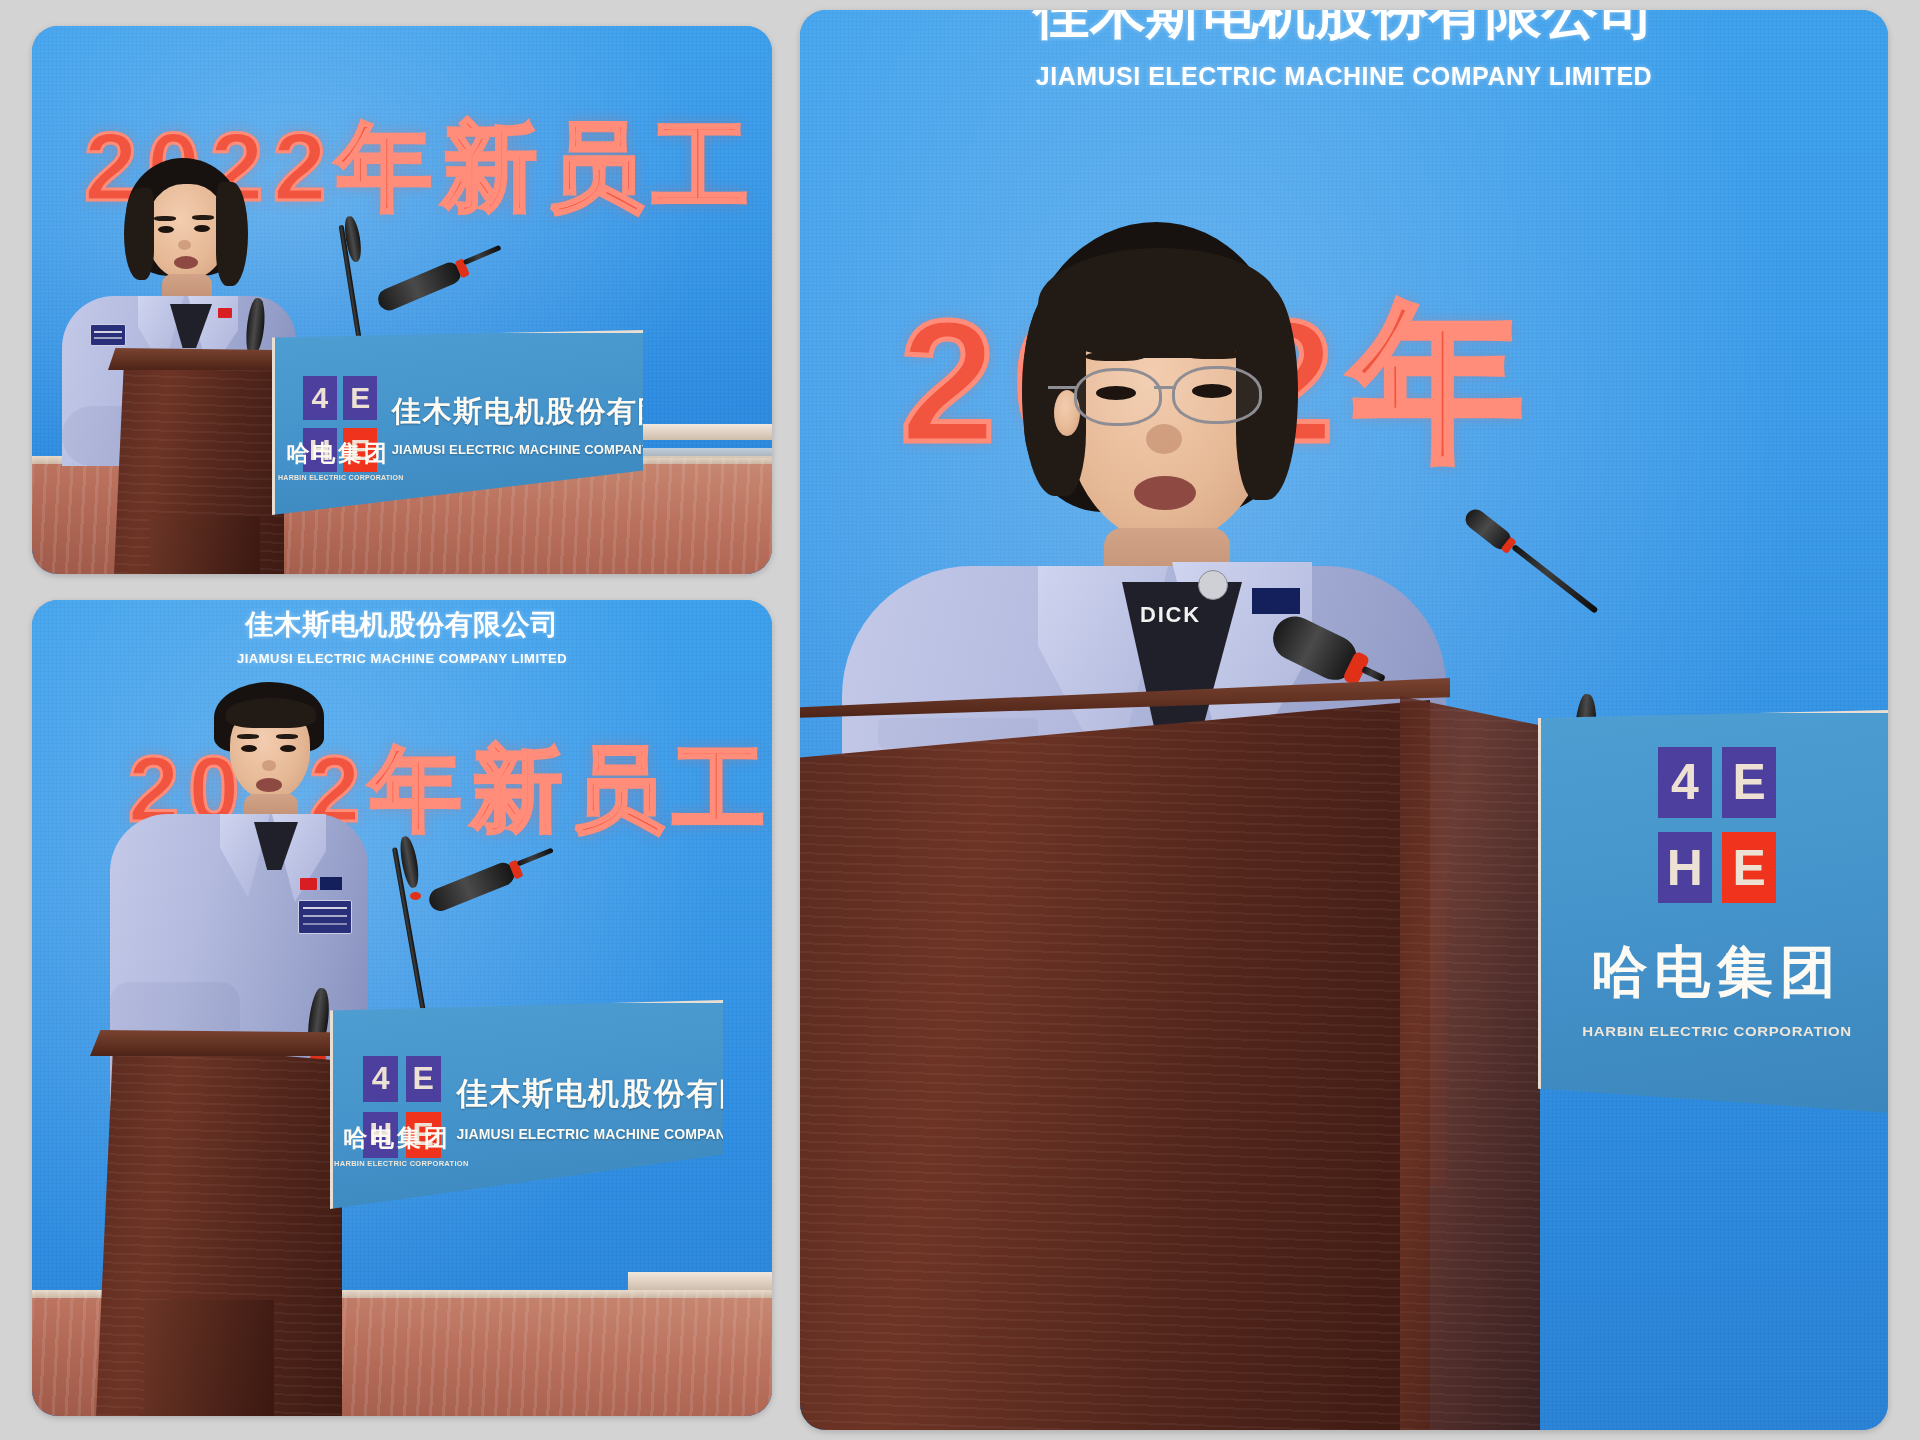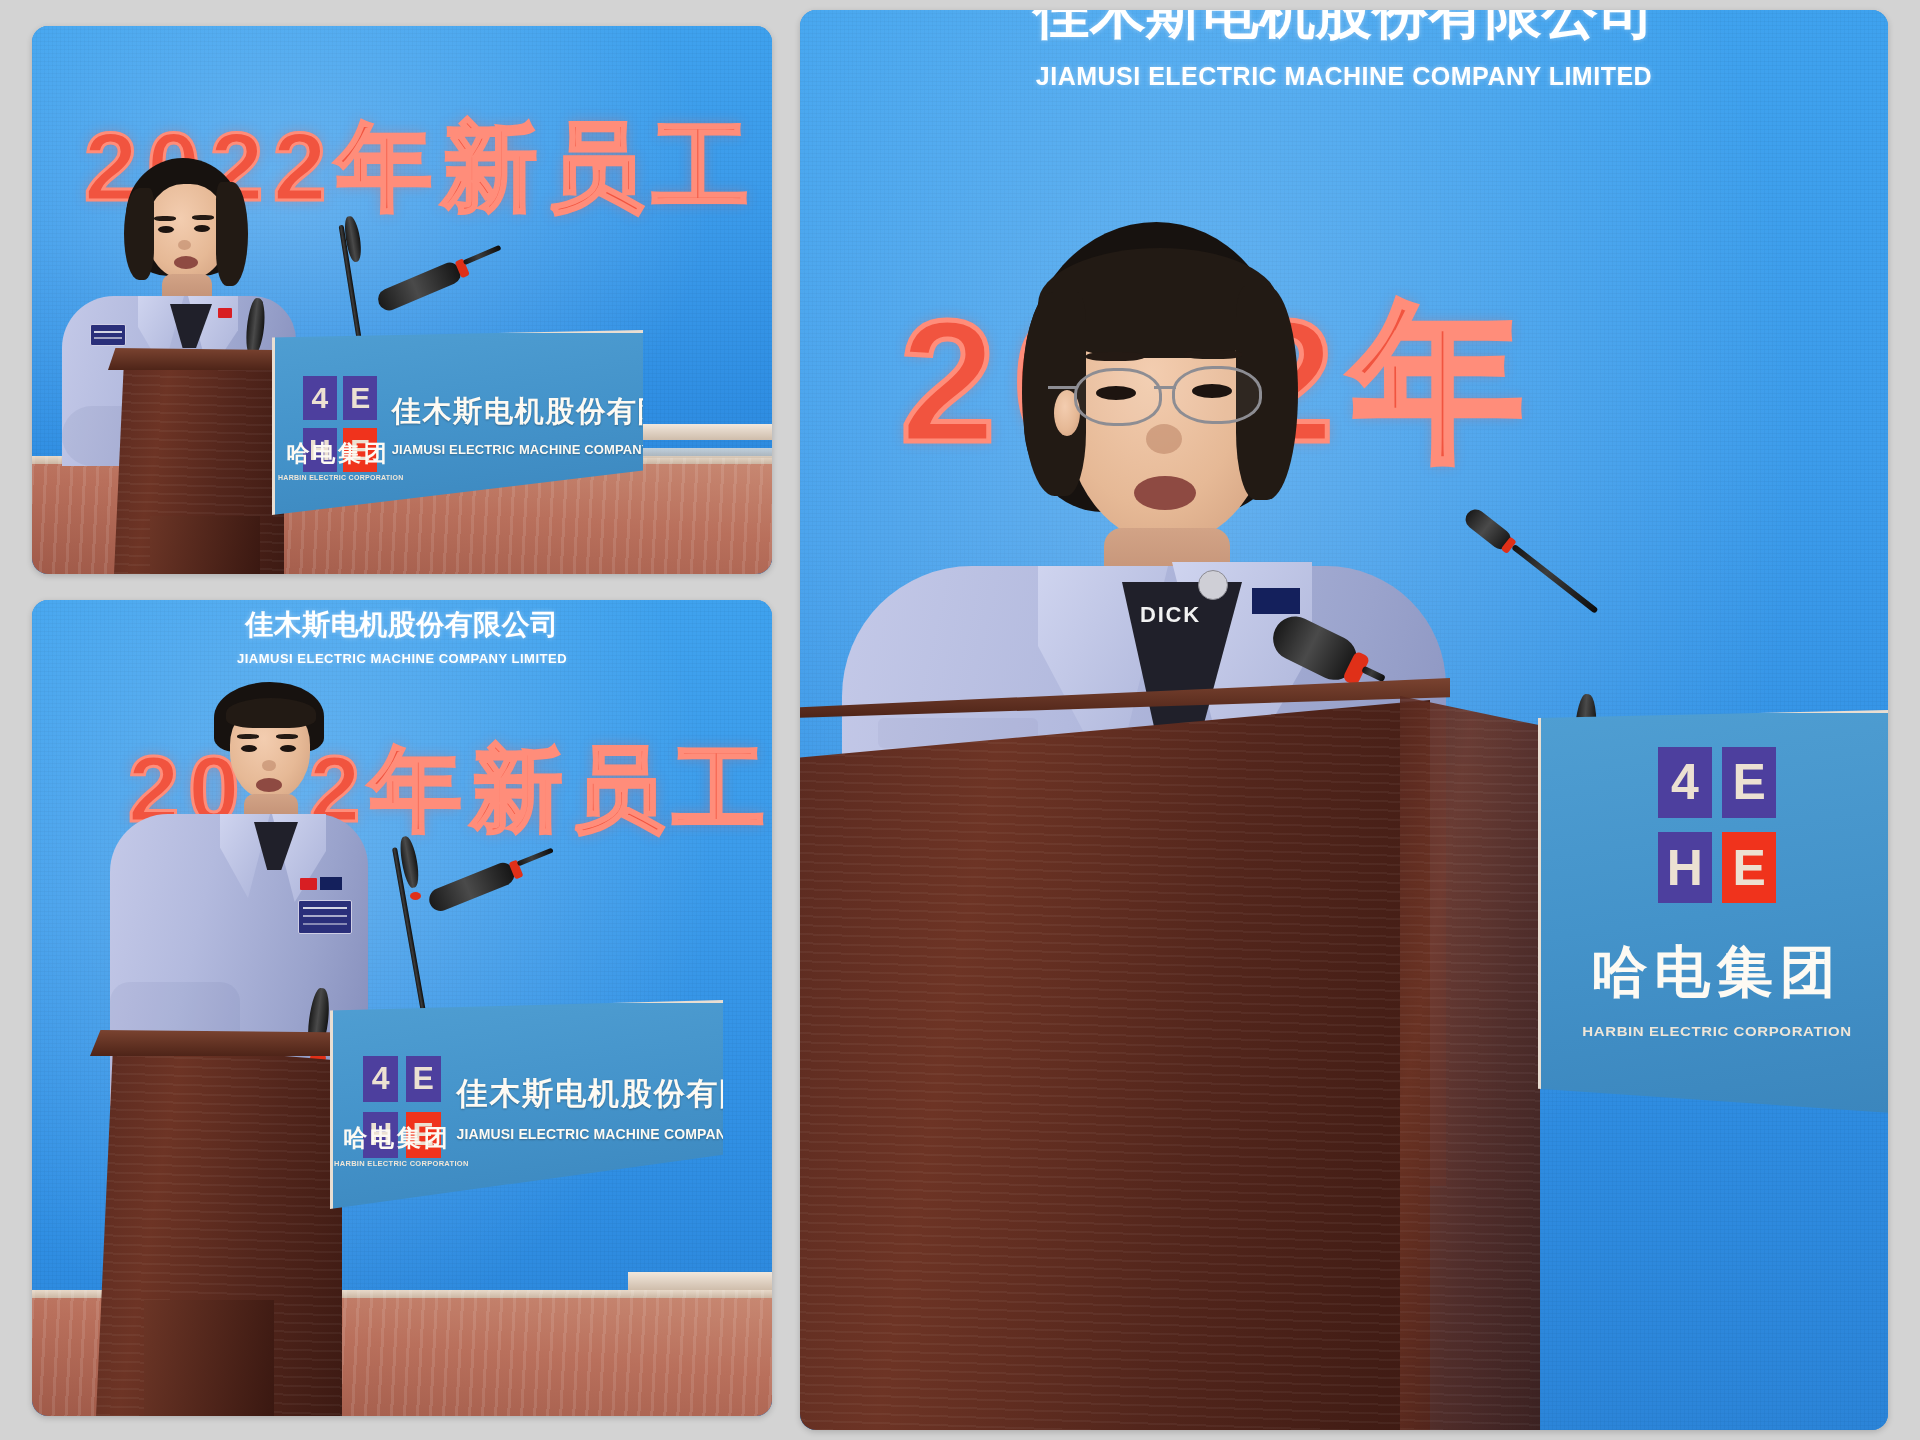--- a/index.html
+++ b/index.html
@@ -8,21 +8,21 @@
     background:#d3d3d3;
     font-family:"Liberation Sans", sans-serif;
     overflow:hidden;
     position:relative;
   }
   .collage{position:absolute;inset:0;}
 
   
   .photo{
     position:absolute;
-    border-radius:16px;
+    border-radius:26px;
     overflow:hidden;
     box-shadow:0 2px 6px rgba(0,0,0,.18);
     background:#2f8fe0;
   }
   .photo-tl{left:32px;  top:26px;   width:740px; height:548px;}
   .photo-bl{left:32px;  top:600px;  width:740px; height:816px;}
   .photo-r {left:800px; top:10px;   width:1088px;height:1420px;}
 
   
   .backdrop{position:absolute;inset:0;}

